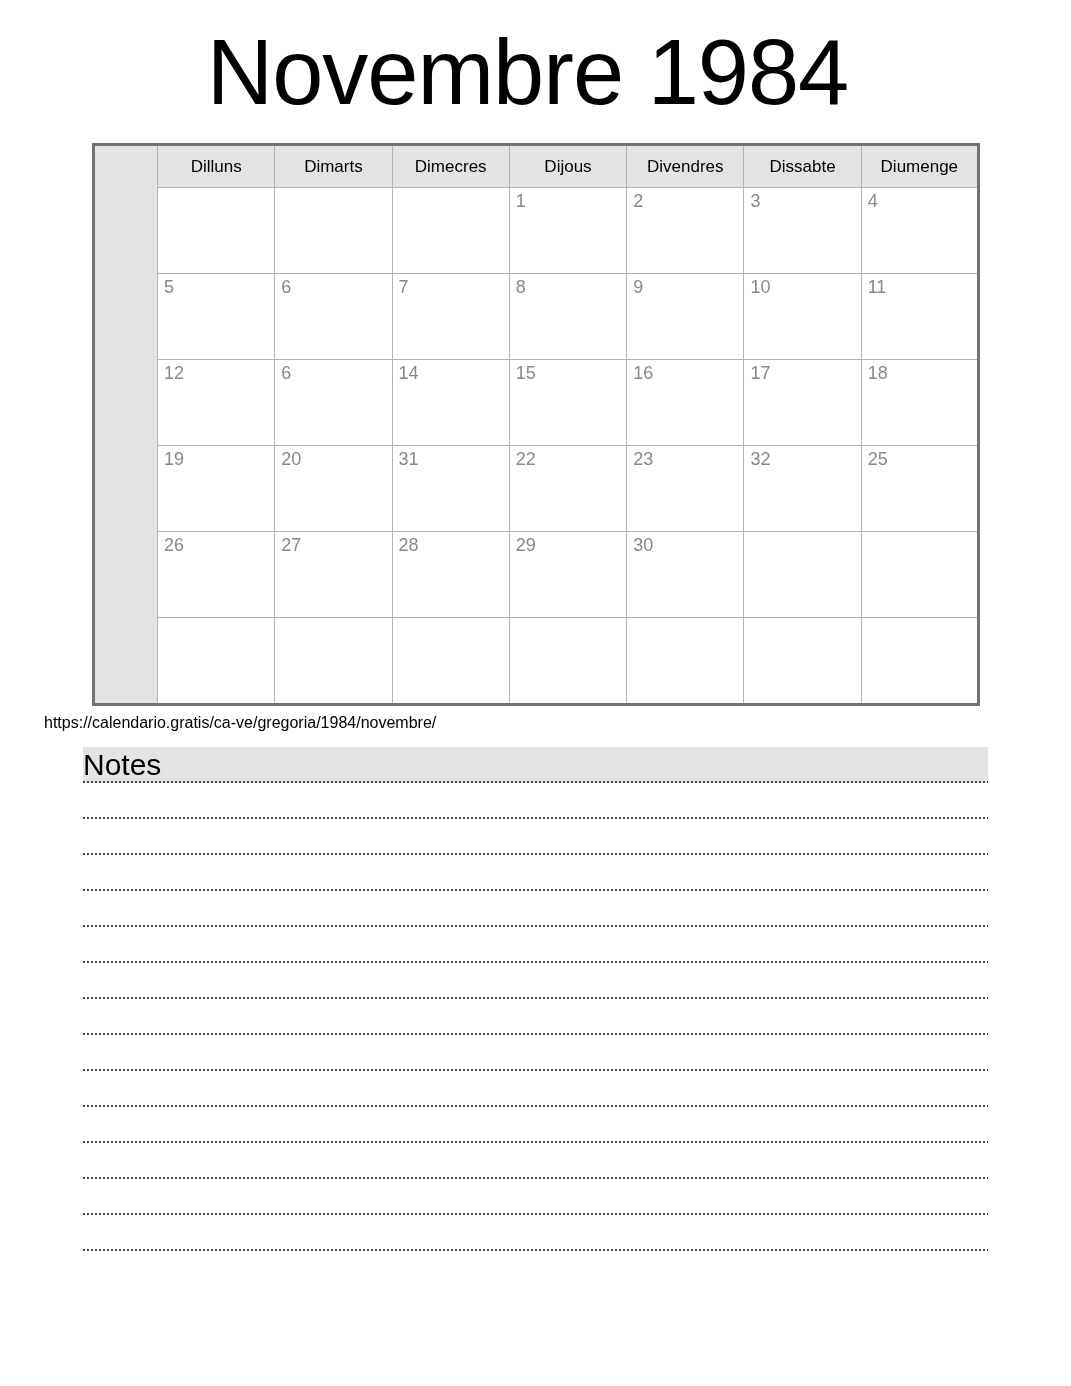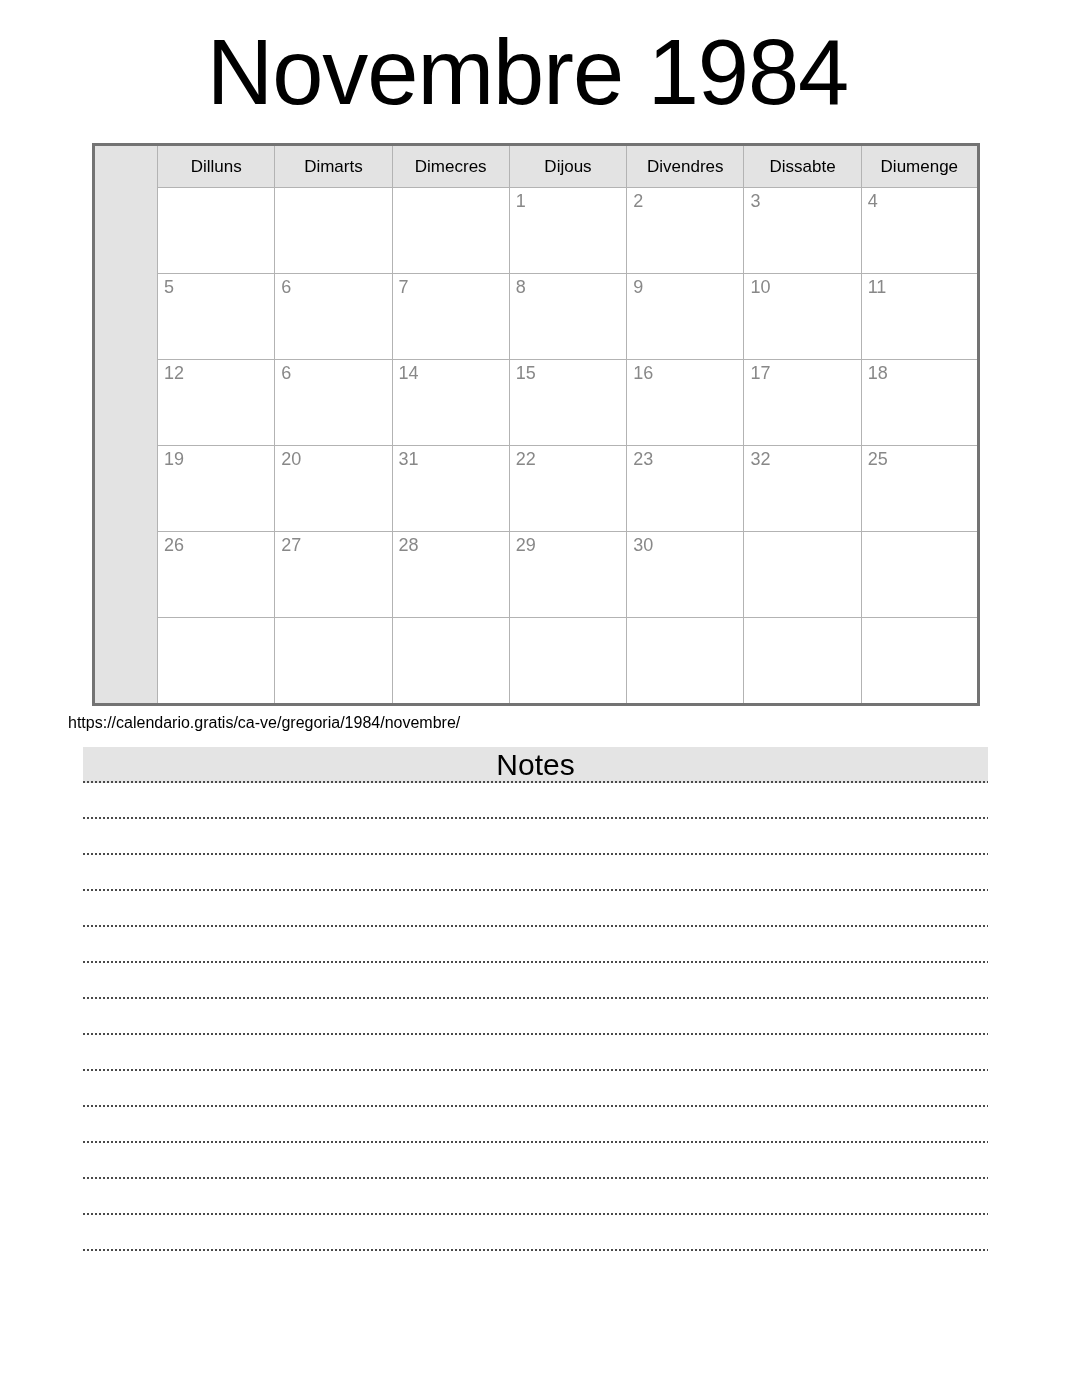--- a/index.html
+++ b/index.html
@@ -55,33 +55,33 @@
     vertical-align: top;
   }
   .day-number {
     display: inline-block;
     padding: 3px 0 0 6px;
     font-size: 18px;
     line-height: 21px;
     color: #888888;
   }
   .source-url {
-    margin: 7px 0 0 68px;
+    margin: 7px 0 0 44px;
     font-size: 16px;
     line-height: 20px;
     color: #000000;
   }
   .notes-section {
     margin: 14px 83px 0 83px;
   }
   .notes-header {
     position: relative;
     height: 36px;
     background: #e4e4e4;
-    text-align: center;
+    text-align: left;
     font-size: 30px;
     line-height: 36px;
     color: #000000;
   }
   .dotted-rule {
     position: absolute;
     left: 0;
     right: 0;
     bottom: 0;
     height: 2px;

